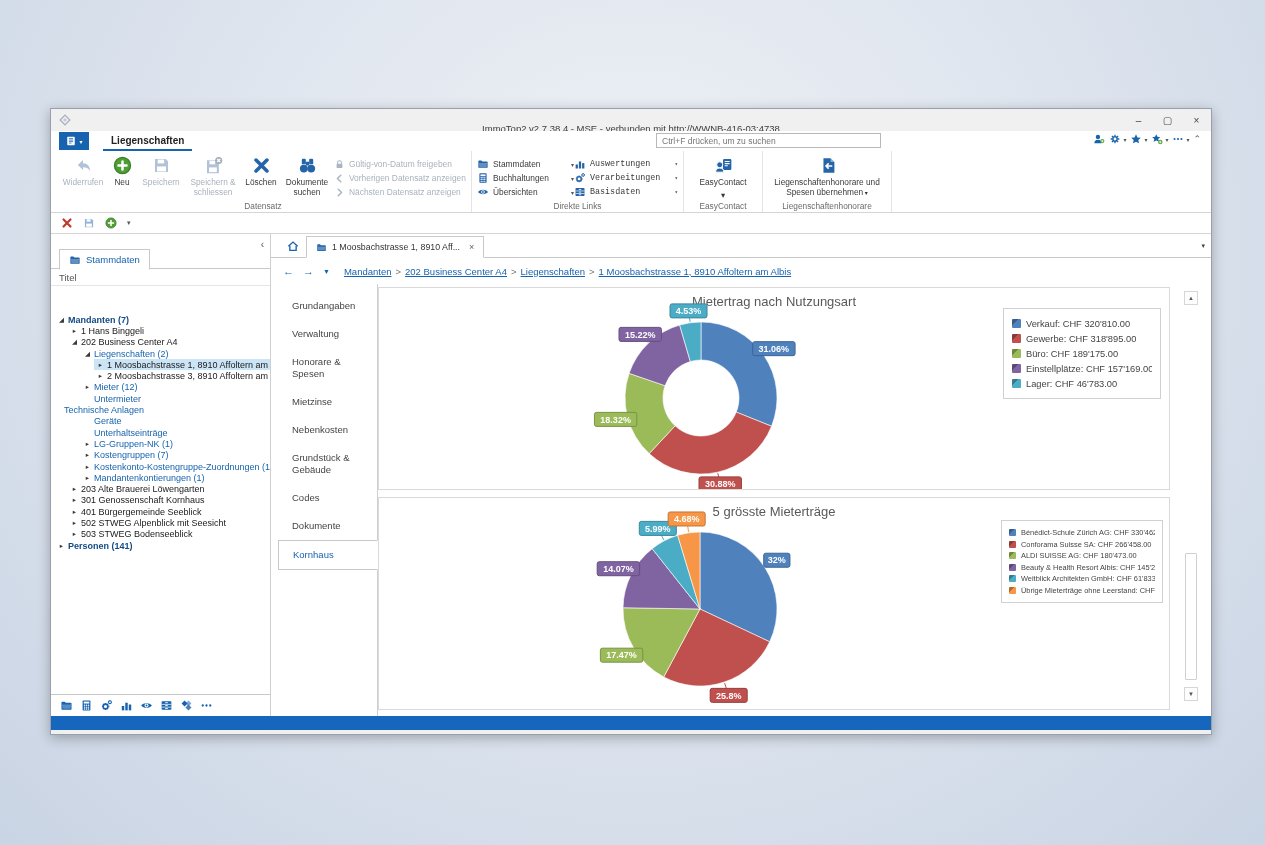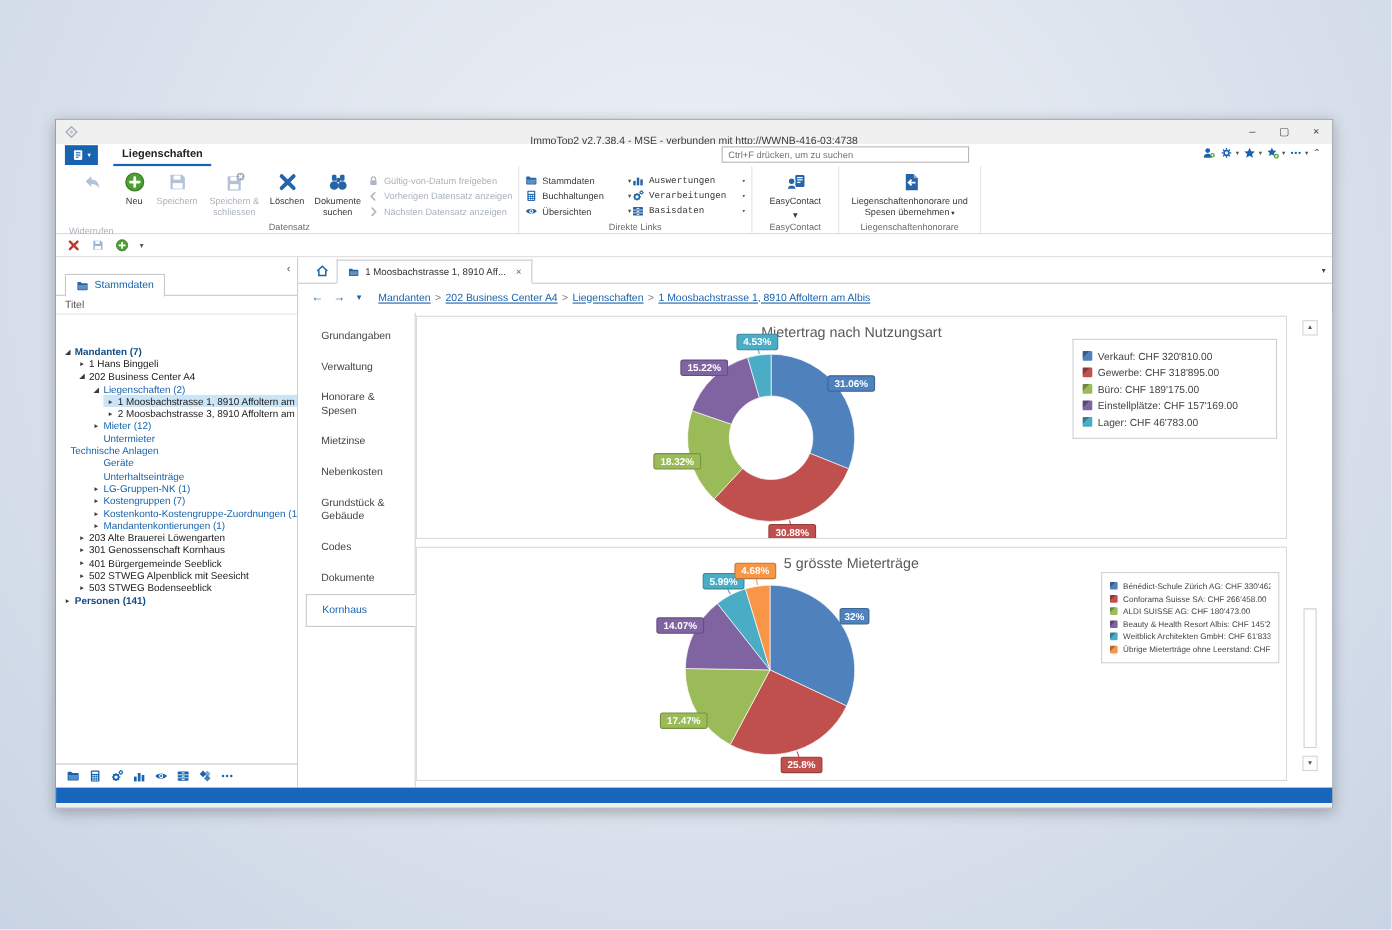--- a/index.html
+++ b/index.html
@@ -110,21 +110,21 @@
     padding-top:8px; }
   .nav-item { padding:8px 4px 8px 14px; font-size:9.5px; color:#444; line-height:12px; cursor:default; }
   .nav-item.selected { border:1px solid #c9c9c9; border-right:1px solid #fff; margin-right:-1px;
     background:#fff; color:#1763af; }
 
   .card { position:absolute; left:107px; width:792px; background:#fff; border:1px solid #d9d9d9; }
   .card1 { top:3px; height:203px; }
   .card2 { top:213px; height:213px; }
   .legend { position:absolute; background:#fff; border:1px solid #d0d0d0; }
   .legend-row { display:flex; align-items:center; gap:5px; white-space:nowrap; overflow:hidden; color:#444; }
-  .lg1 { right:8px; top:20px; width:186px; padding:7px 8px;margin-left:48px; }
+  .lg1 { right:8px; top:20px; width:158px; padding:7px 8px;margin-left:48px; }
   .lg1 .legend-row { font-size:9.3px; height:15px; }
   .lg1 .swatch { width:9px; height:9px; flex:0 0 auto; border-radius:1px; }
   .lg2 { right:6px; top:22px; width:162px; padding:6px 7px; }
   .lg2 .legend-row { font-size:7.4px; height:11.5px; }
   .lg2 .swatch { width:7px; height:7px; flex:0 0 auto; border-radius:1px; }
 
   .vscroll { position:absolute; left:913px; top:3px; width:14px; height:424px; }
   .sbtn { position:absolute; left:0; width:14px; height:14px; border:1px solid #d6d6d6; background:#fdfdfd;
     display:flex; align-items:center; justify-content:center; font-size:6px; color:#555; }
   .sthumb { position:absolute; left:1px; width:12px; border:1px solid #d0d0d0; background:#fff; border-radius:1px; }
@@ -218,21 +218,21 @@
           </span>
           <span class="caret">▾</span>
         </span>
         <span class="chev">⌃</span>
       </div>
   </div>
 
   <div class="ribbon">
     <div class="rgroup">
       <div id="m-datensatz" style="display:flex">
-          <div class="rbig dis" style="width: 46px; gap: 28px;">
+          <div class="rbig dis" style="width: 46px;">
             <span class="ic" style="height: 19px; width: 19px;">
               <svg viewBox="0 0 16 16" xmlns="http://www.w3.org/2000/svg" fill="currentColor">
                 <path d="M3.2 7.6 L7.6 3.4 L7.6 6 C11.4 6 13.4 8.6 13.6 12.6 C12 10.2 10.2 9.4 7.6 9.4 L7.6 11.8 Z"></path>
               </svg>
             </span>
             <span class="lbl">Widerrufen</span>
           </div>
           <div class="rbig" style="width: 32px;">
             <span class="ic" style="height: 19px; width: 19px;">
               <svg viewBox="0 0 16 16" xmlns="http://www.w3.org/2000/svg" fill="currentColor">

